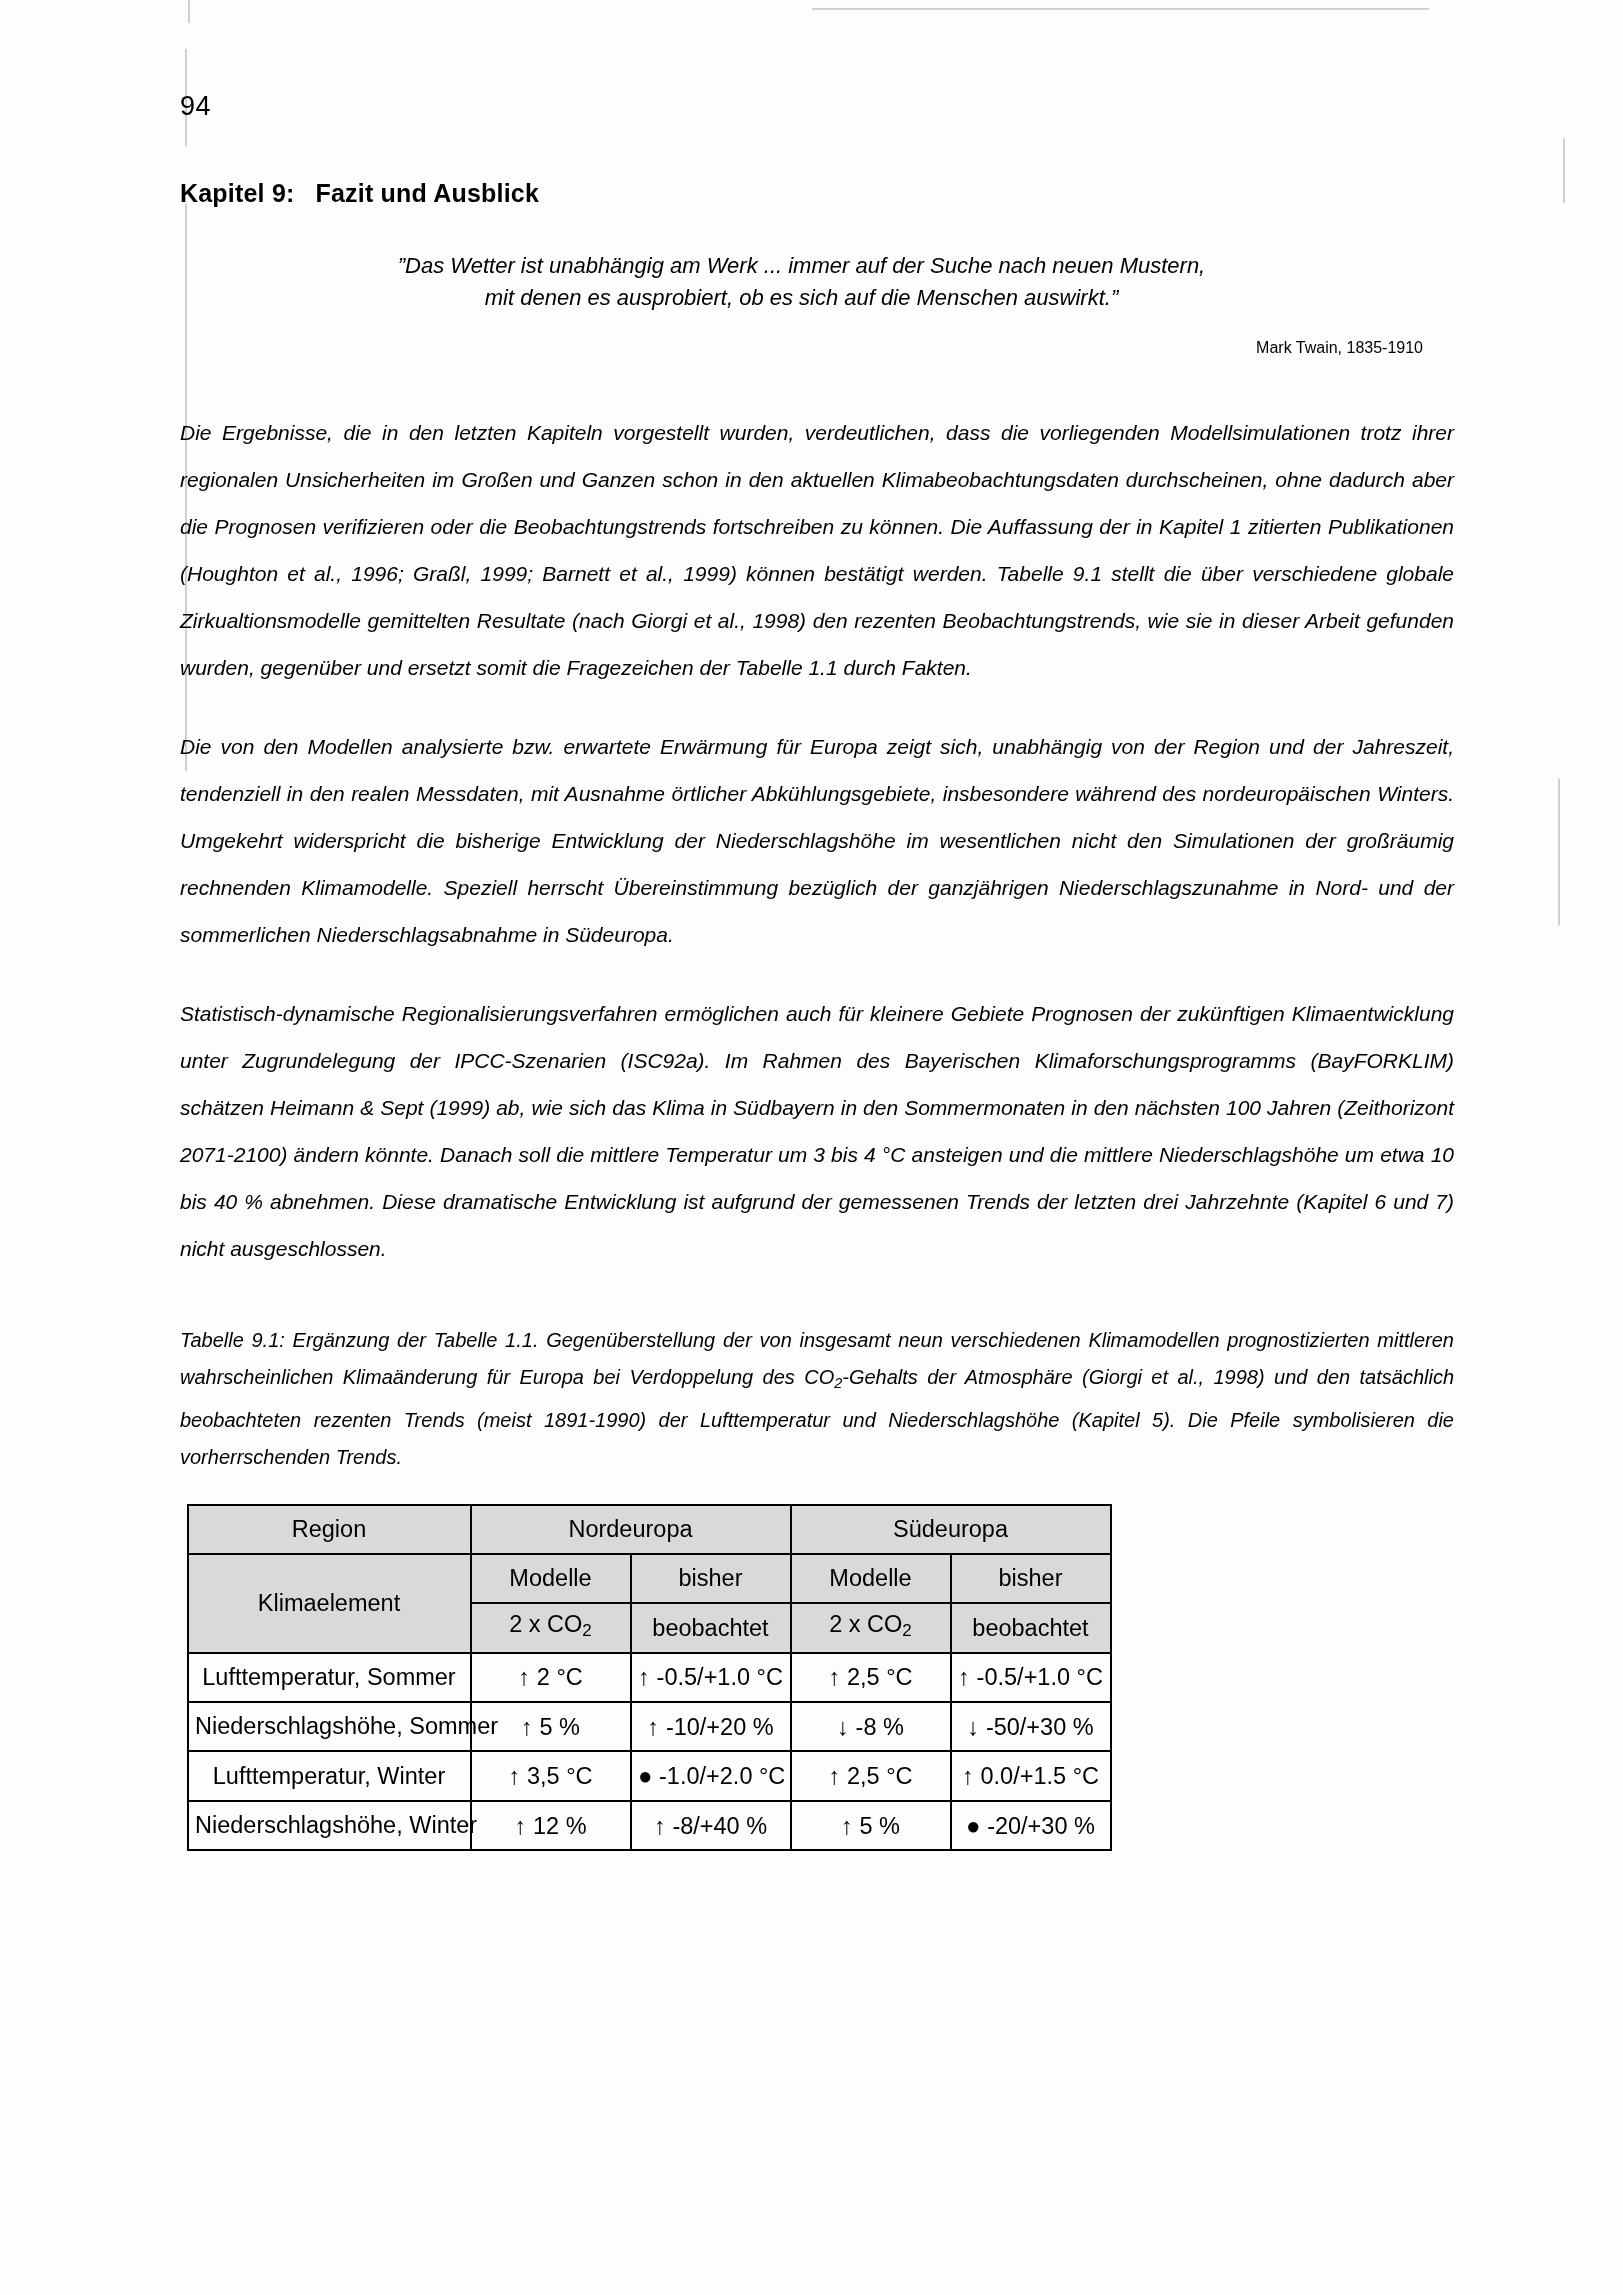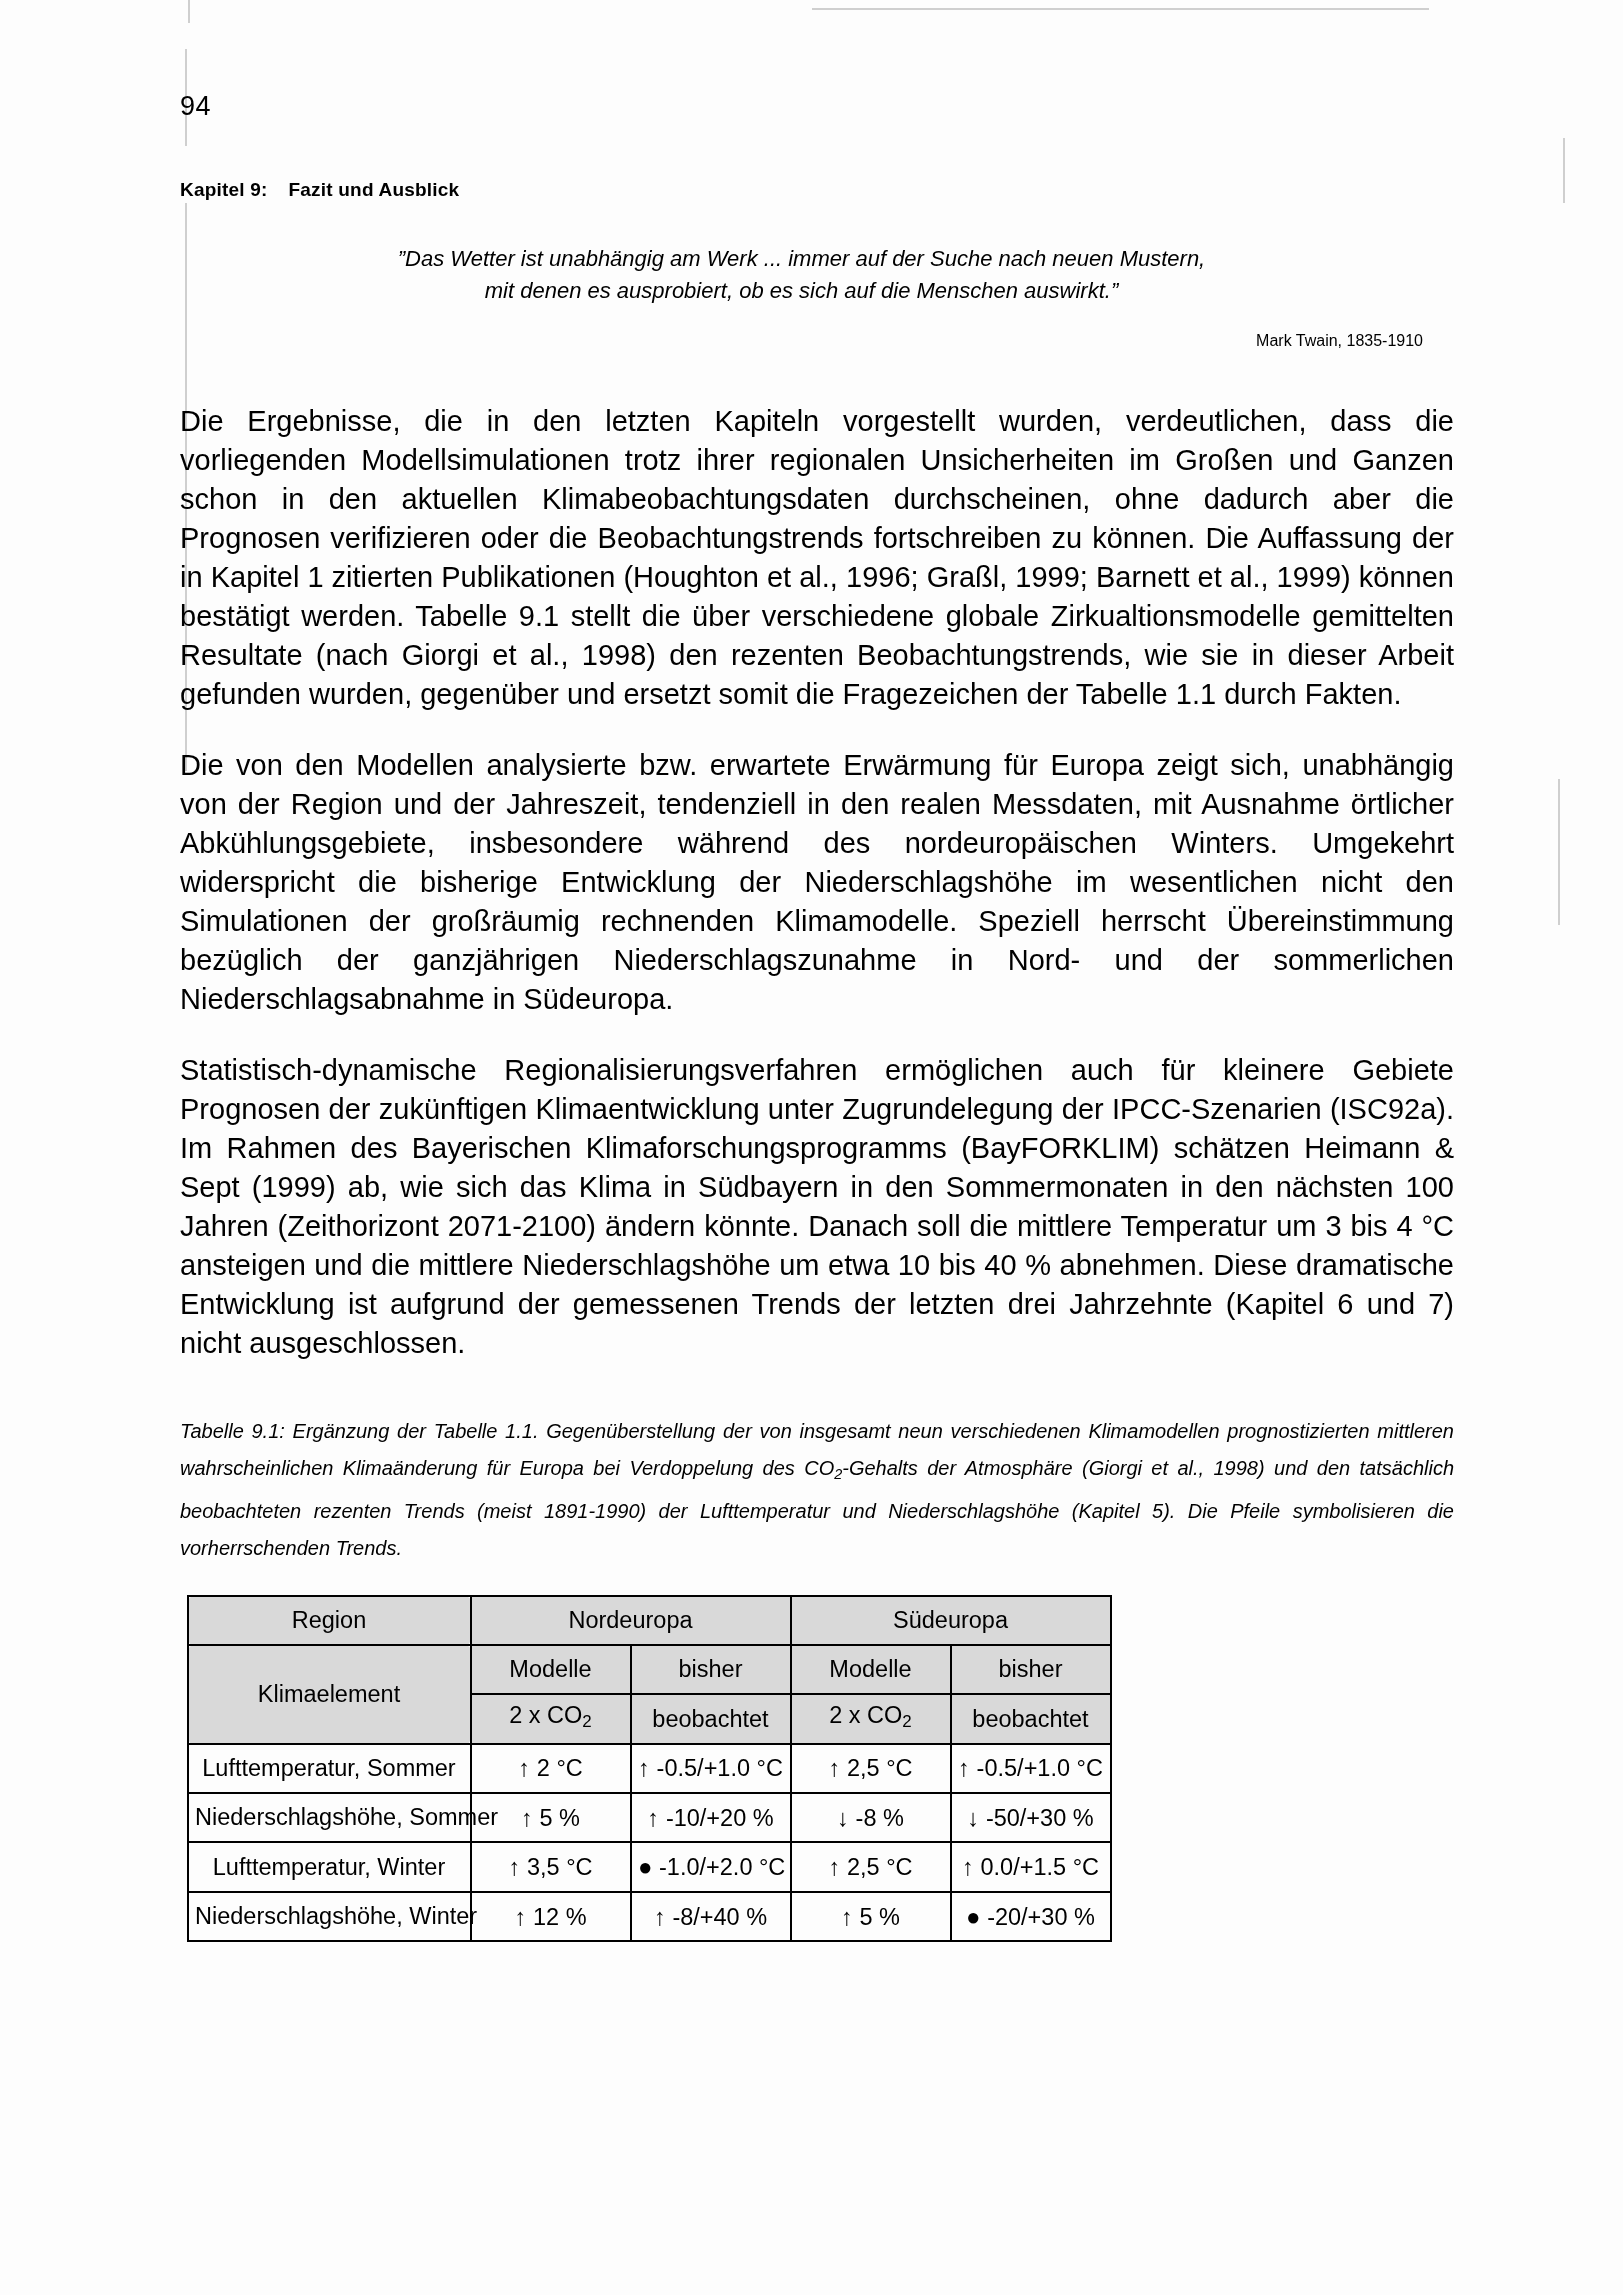--- a/index.html
+++ b/index.html
@@ -33,21 +33,21 @@
     top: 90px;
     width: 1274px;
   }
   .page-number {
     font-size: 27px;
     line-height: 32px;
     margin: 0 0 57px 0;
     letter-spacing: 0.4px;
   }
   .chapter-title {
-    font-size: 19px;
+    font-size: 25px;
     font-weight: bold;
     margin: 0 0 42px 0;
     letter-spacing: 0.2px;
   }
   .chapter-title .label { margin-right: 21px; }
   .quote {
     font-style: italic;
     font-size: 22px;
     line-height: 32px;
     text-align: center;
@@ -57,25 +57,26 @@
   .quote-line { display: block; }
   .quote-attrib {
     text-align: right;
     font-size: 16px;
     line-height: 32px;
     margin: 18px 0 0 0;
     padding-right: 31px;
     font-style: normal;
   }
   p.body-par {
-    font-size: 29px;
-    line-height: 39px;
+    font-size: 21px;
+    line-height: 47px;
     text-align: justify;
     margin: 0 0 32px 0;
     hyphens: manual;
+    font-style: italic;
   }
   p.body-par.first { margin-top: 45px; }
   .caption {
     font-size: 20px;
     line-height: 37px;
     font-style: italic;
     text-align: justify;
     margin: 50px 0 28px 0;
   }
   sub { font-size: 0.72em; vertical-align: -0.25em; }

